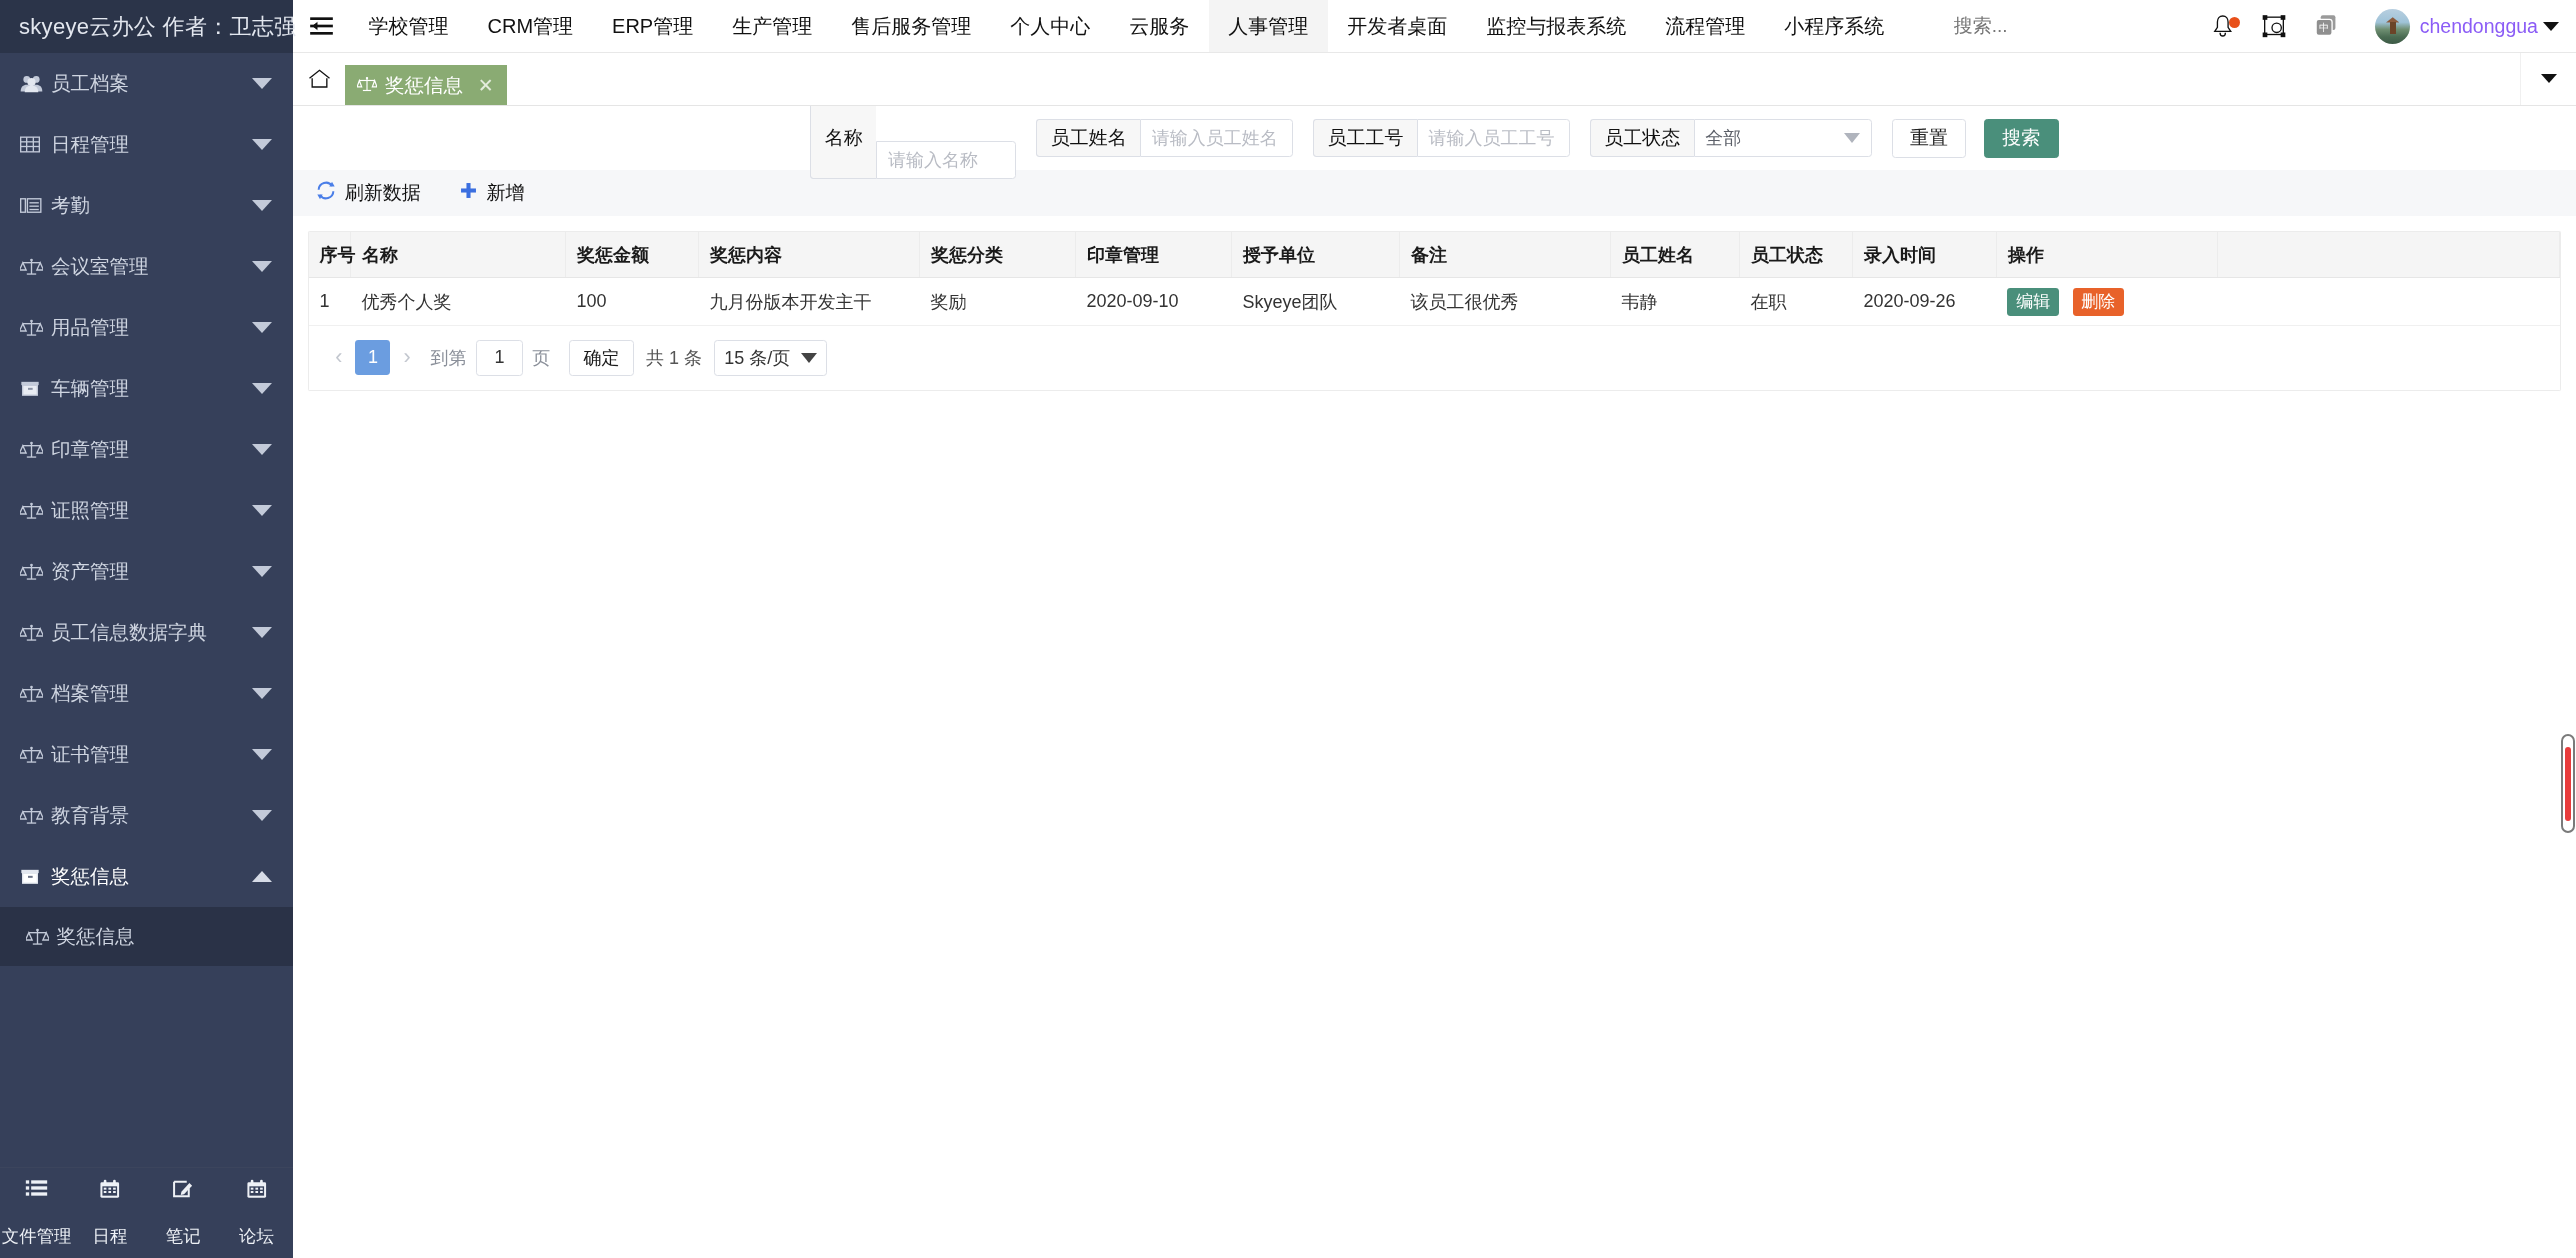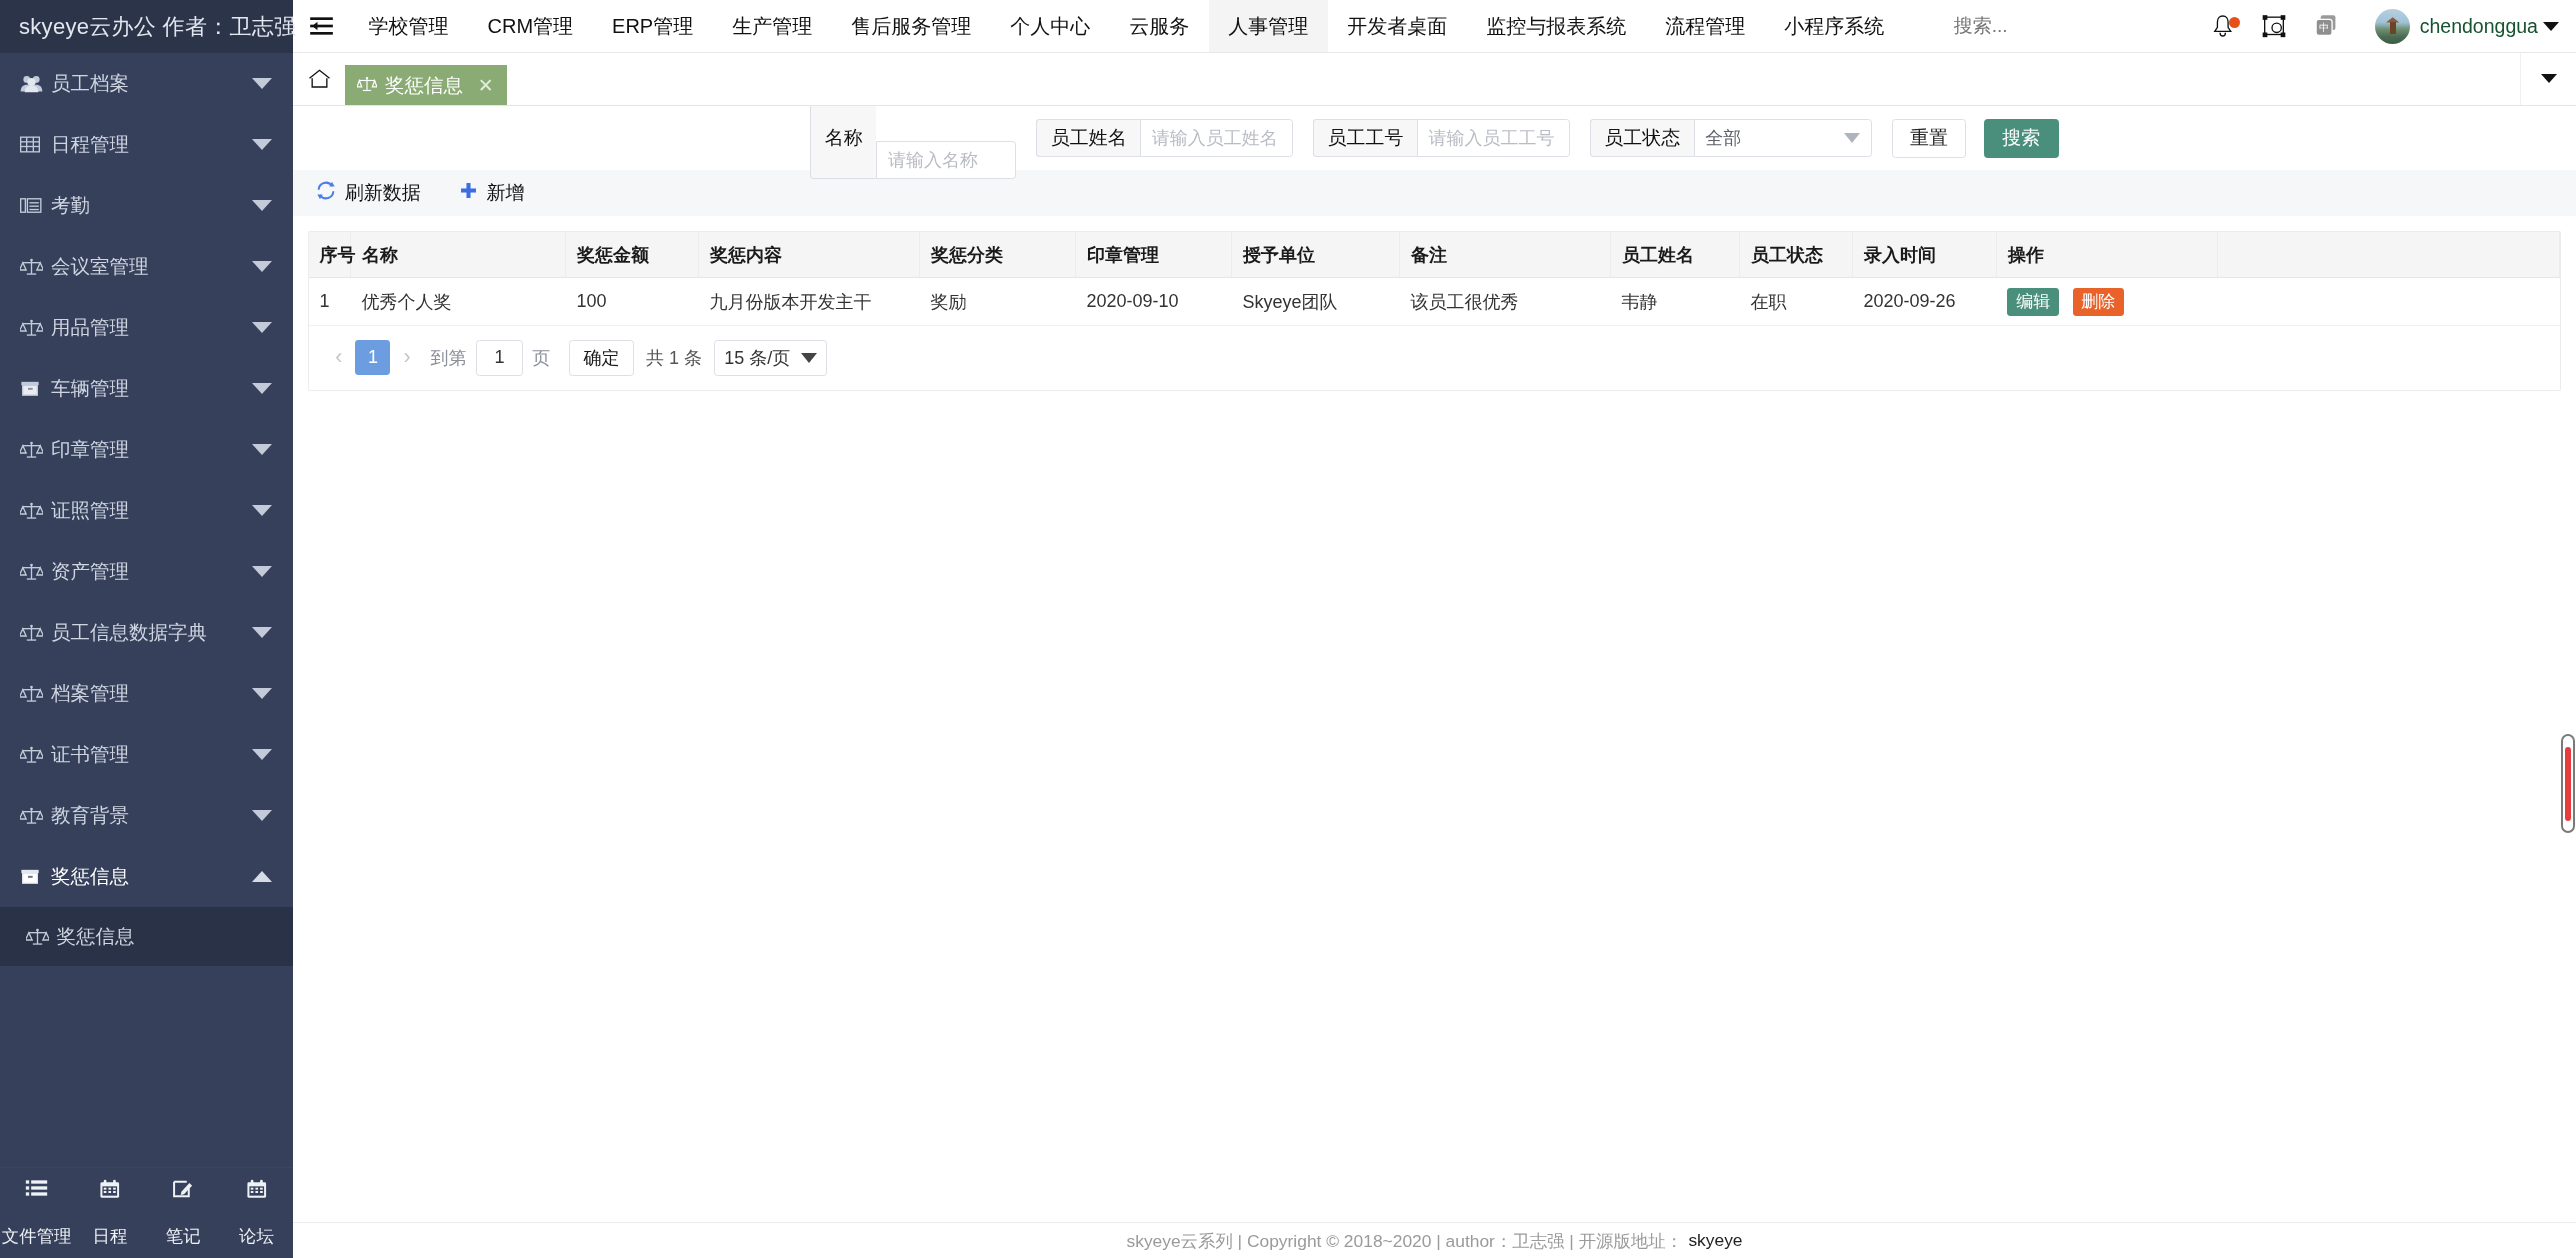--- a/index.html
+++ b/index.html
@@ -64,21 +64,21 @@
   .avatar:before {
     content: ""; position: absolute; left: 10.7px; top: 8.7px;
     width: 13.4px; height: 5.4px; background: #8b5a3c;
     clip-path: polygon(0% 100%, 50% 0%, 100% 100%);
   }
   .avatar:after {
     content: ""; position: absolute; left: 14.8px; top: 13.4px;
     width: 5.4px; height: 12px; background: #6b4428;
   }
   .username {
-    font-size: 19.5px; color: #14532d; max-width: 134px; overflow: hidden;
+    font-size: 19.5px; color: #8b5cf6; max-width: 134px; overflow: hidden;
     white-space: nowrap; text-overflow: clip;
   }
   .caret-down {
     width: 0; height: 0; margin-left: 4.7px;
     border-left: 8px solid transparent; border-right: 8px solid transparent;
     border-top: 9.4px solid #111;
   }
 
   
   .sidebar {
@@ -804,23 +804,19 @@
         <div class="pg-ok">确定</div>
         <span class="pg-total">共 1 条</span>
         <div class="pg-size">
           <span>15 条/页</span>
           <span class="selcaret"></span>
         </div>
       </div>
     </div>
   </div>
 
-  <div class="footer">
-    <span>skyeye云系列 | Copyright © 2018~2020 | author：卫志强 | 开源版地址：</span>
-    <span class="fs-strong">skyeye</span>
-  </div>
 
   <div class="scrollbar">
     <div class="thumb"></div>
   </div>
 
 </div>
 
 
 </body></html>

